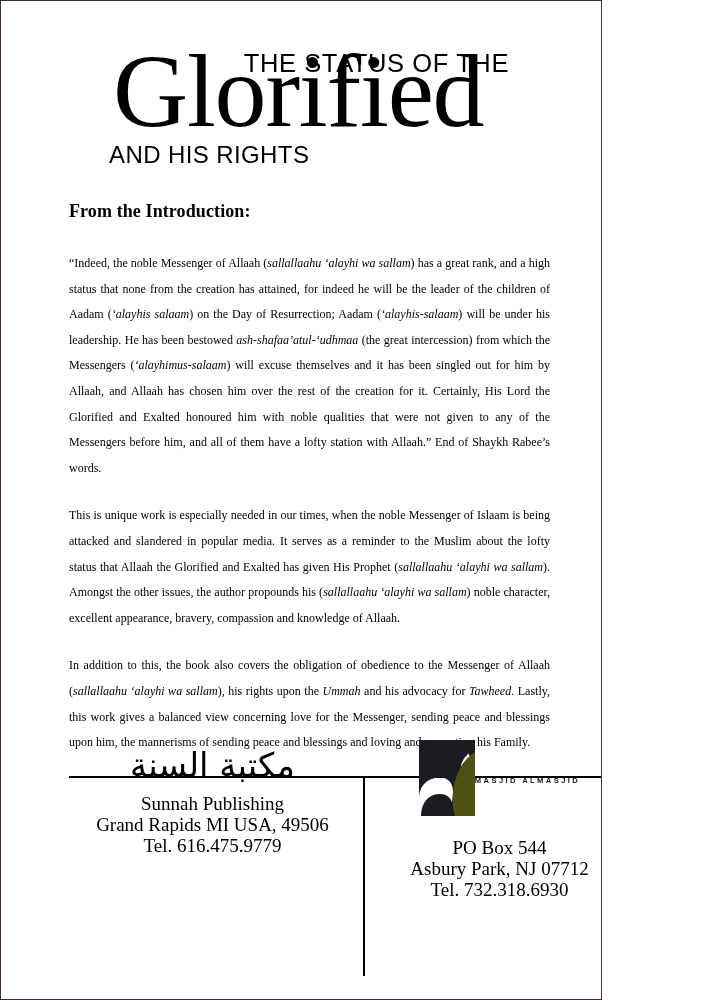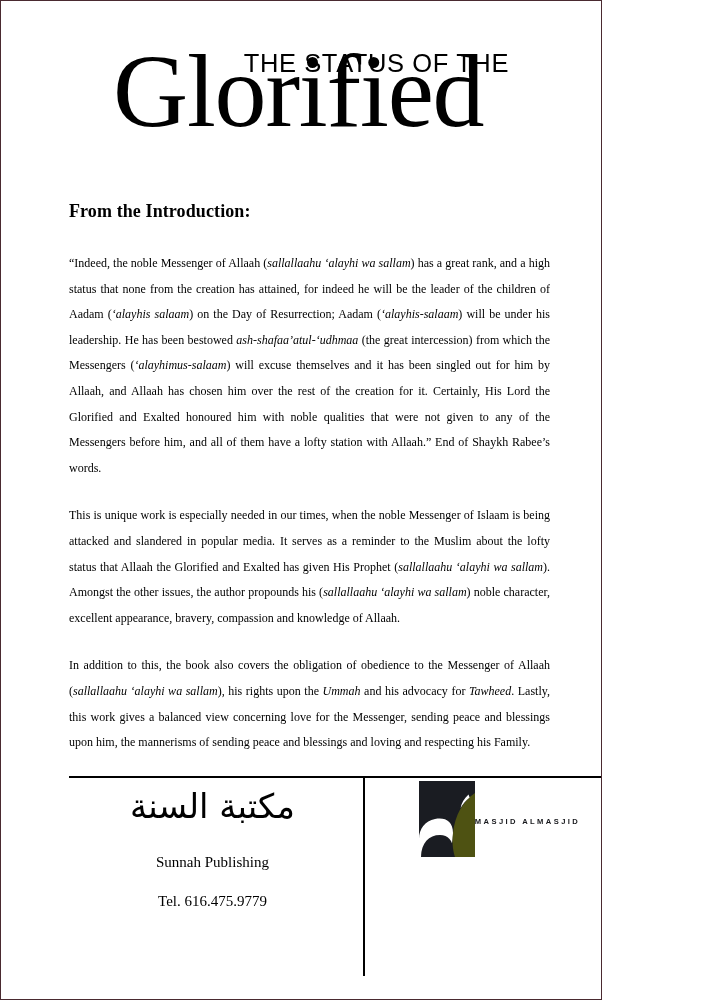--- a/index.html
+++ b/index.html
@@ -88,21 +88,21 @@
   .vrule {
     position: absolute;
     left: 362px; top: 777px;
     width: 2px; height: 198px;
     background: #000;
   }
 
   
   .footer {
     position: absolute;
-    left: 68px; top: 778px;
+    left: 68px; top: 737px;
     width: 574px; height: 195px;
     display: flex;
   }
   .foot-col {
     flex: 0 0 50%;
     display: flex;
     flex-direction: column;
     align-items: center;
     text-align: center;
   }
@@ -111,24 +111,23 @@
 
   .arabic-logo {
     font-family: "DejaVu Sans", sans-serif;
     font-size: 34px;
     line-height: 1.25;
     direction: rtl;
     margin-bottom: 6px;
   }
   .addr {
     font-family: "Liberation Serif", serif;
-    font-size: 15px;
+    font-size: 19px;
     line-height: 21px;
     white-space: nowrap;
-    margin-top: 18px;
   }
   .addr.name { }
 
   
   .emblem-wrap {
     display: flex;
     flex-direction: row;
     align-items: center;
   }
   .emblem {
@@ -150,52 +149,59 @@
   }
 </style>
 </head>
 <body>
 
 <div class="page">
 
   <div class="title-block">
     <div class="kicker">THE STATUS OF THE</div>
     <div class="main-word">Glorified</div>
+    <div class="subkicker">AND HIS RIGHTS</div>
   </div>
 
   <div class="content">
     <div class="section-head">From the Introduction:</div>
     <div id="paras">
         <div class="para first"><span>“Indeed, the noble Messenger of Allaah (</span><i>sallallaahu ‘alayhi wa sallam</i><span>) has a great rank, and a high status that none from the creation has attained, for indeed he will be the leader of the children of Aadam (</span><i>‘alayhis salaam</i><span>) on the Day of Resurrection; Aadam (</span><i>‘alayhis-salaam</i><span>) will be under his leadership.  He has been bestowed </span><i>ash-shafaa’atul-‘udhmaa</i><span> (the great intercession) from which the Messengers (</span><i>‘alayhimus-salaam</i><span>) will excuse themselves and it has been singled out for him by Allaah, and Allaah has chosen him over the rest of the creation for it.  Certainly, His Lord the Glorified and Exalted honoured him with noble qualities that were not given to any of the Messengers before him, and all of them have a lofty station with Allaah.” End of Shaykh Rabee’s words.</span></div>
         <div class="para"><span>This is unique work is especially needed in our times, when the noble Messenger of Islaam is being attacked and slandered in popular media.  It serves as a reminder to the Muslim about the lofty status that Allaah the Glorified and Exalted has given His Prophet (</span><i>sallallaahu ‘alayhi wa sallam</i><span>).  Amongst the other issues, the author propounds his (</span><i>sallallaahu ‘alayhi wa sallam</i><span>) noble character, excellent appearance, bravery, compassion and knowledge of Allaah.</span></div>
         <div class="para"><span>In addition to this, the book also covers the obligation of obedience to the Messenger of Allaah (</span><i>sallallaahu ‘alayhi wa sallam</i><span>), his rights upon the </span><i>Ummah</i><span> and his advocacy for </span><i>Tawheed</i><span>.   Lastly, this work gives a balanced view concerning love for the Messenger, sending peace and blessings upon him,  the mannerisms of sending peace and blessings and loving and respecting his Family.</span></div>
       </div>
   </div>
 
   <div class="hrule"></div>
   <div class="vrule"></div>
 
   <div class="footer">
 
     <div class="foot-col left">
       <div class="arabic-logo">مكتبة السنة</div>
       <div class="addr name">Sunnah Publishing</div>
+      <div class="addr">Grand Rapids MI USA, 49506</div>
       <div class="addr">Tel. 616.475.9779</div>
     </div>
 
     <div class="foot-col right">
       <div class="emblem-wrap">
         <div class="emblem">
           <svg width="56" height="76" viewBox="0 0 56 76" xmlns="http://www.w3.org/2000/svg">
             <path d="M0 0 H56 V76 H30 C30 76 34 62 34 52 C34 40 26 36 16 38 C6 40 0 48 0 58 Z" fill="#1a1c22"></path>
             <path d="M2 76 C2 62 10 54 21 54 C29 54 34 60 34 68 C34 71 33.4 74 32.6 76 Z" fill="#1a1c22"></path>
             <path d="M56 12 C44 20 36 34 34 52 C32.6 64 34.6 71.4 36 76 H56 Z" fill="#4e5212"></path>
             <path d="M49.5 13.5 C45 17.5 42.4 22.6 41.6 27 C44 23 47 19 50.6 16.4 Z" fill="#ffffff"></path>
             <circle cx="19.5" cy="70.5" r="1.3" fill="#1a1c22"></circle>
           </svg>
         </div>
         <div class="emblem-name">MASJID AL</div>
         <div class="emblem-name">MASJID</div>
       </div>
+      <div class="addr-block-right">
+        <div class="addr">PO Box 544</div>
+        <div class="addr">Asbury Park, NJ 07712</div>
+        <div class="addr">Tel. 732.318.6930</div>
+      </div>
     </div>
 
   </div>
 </div>
 
 </body></html>

